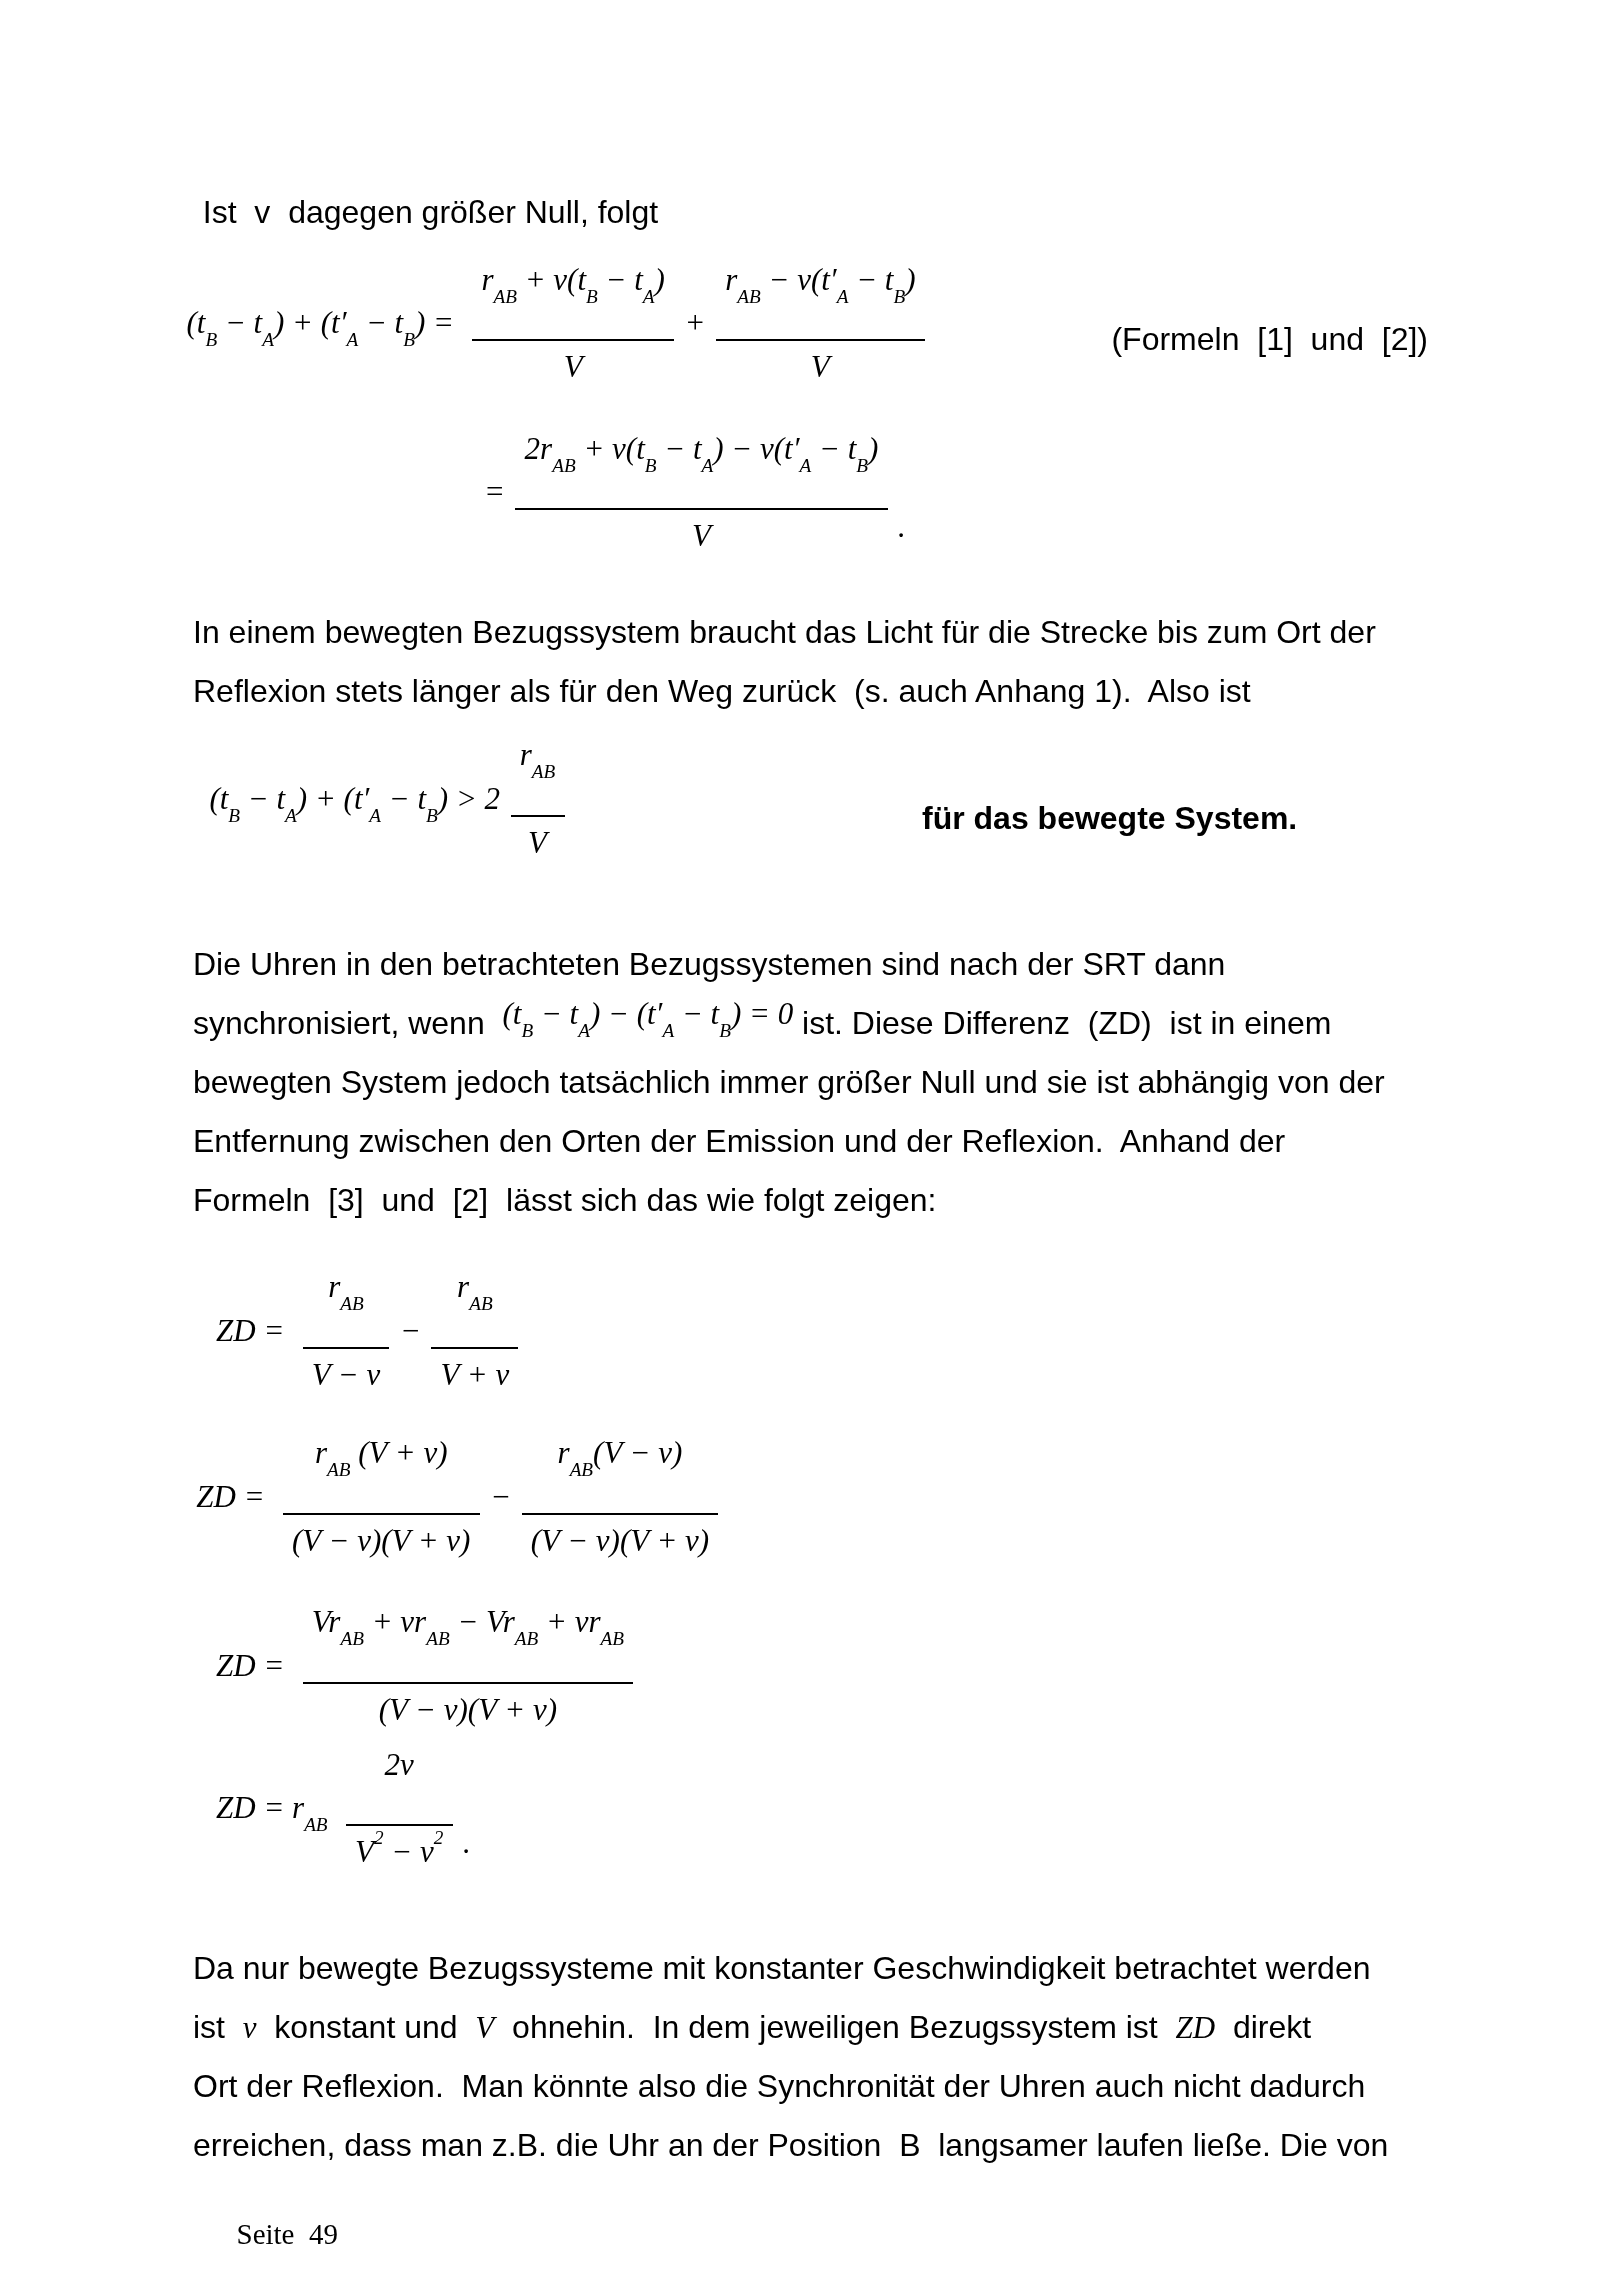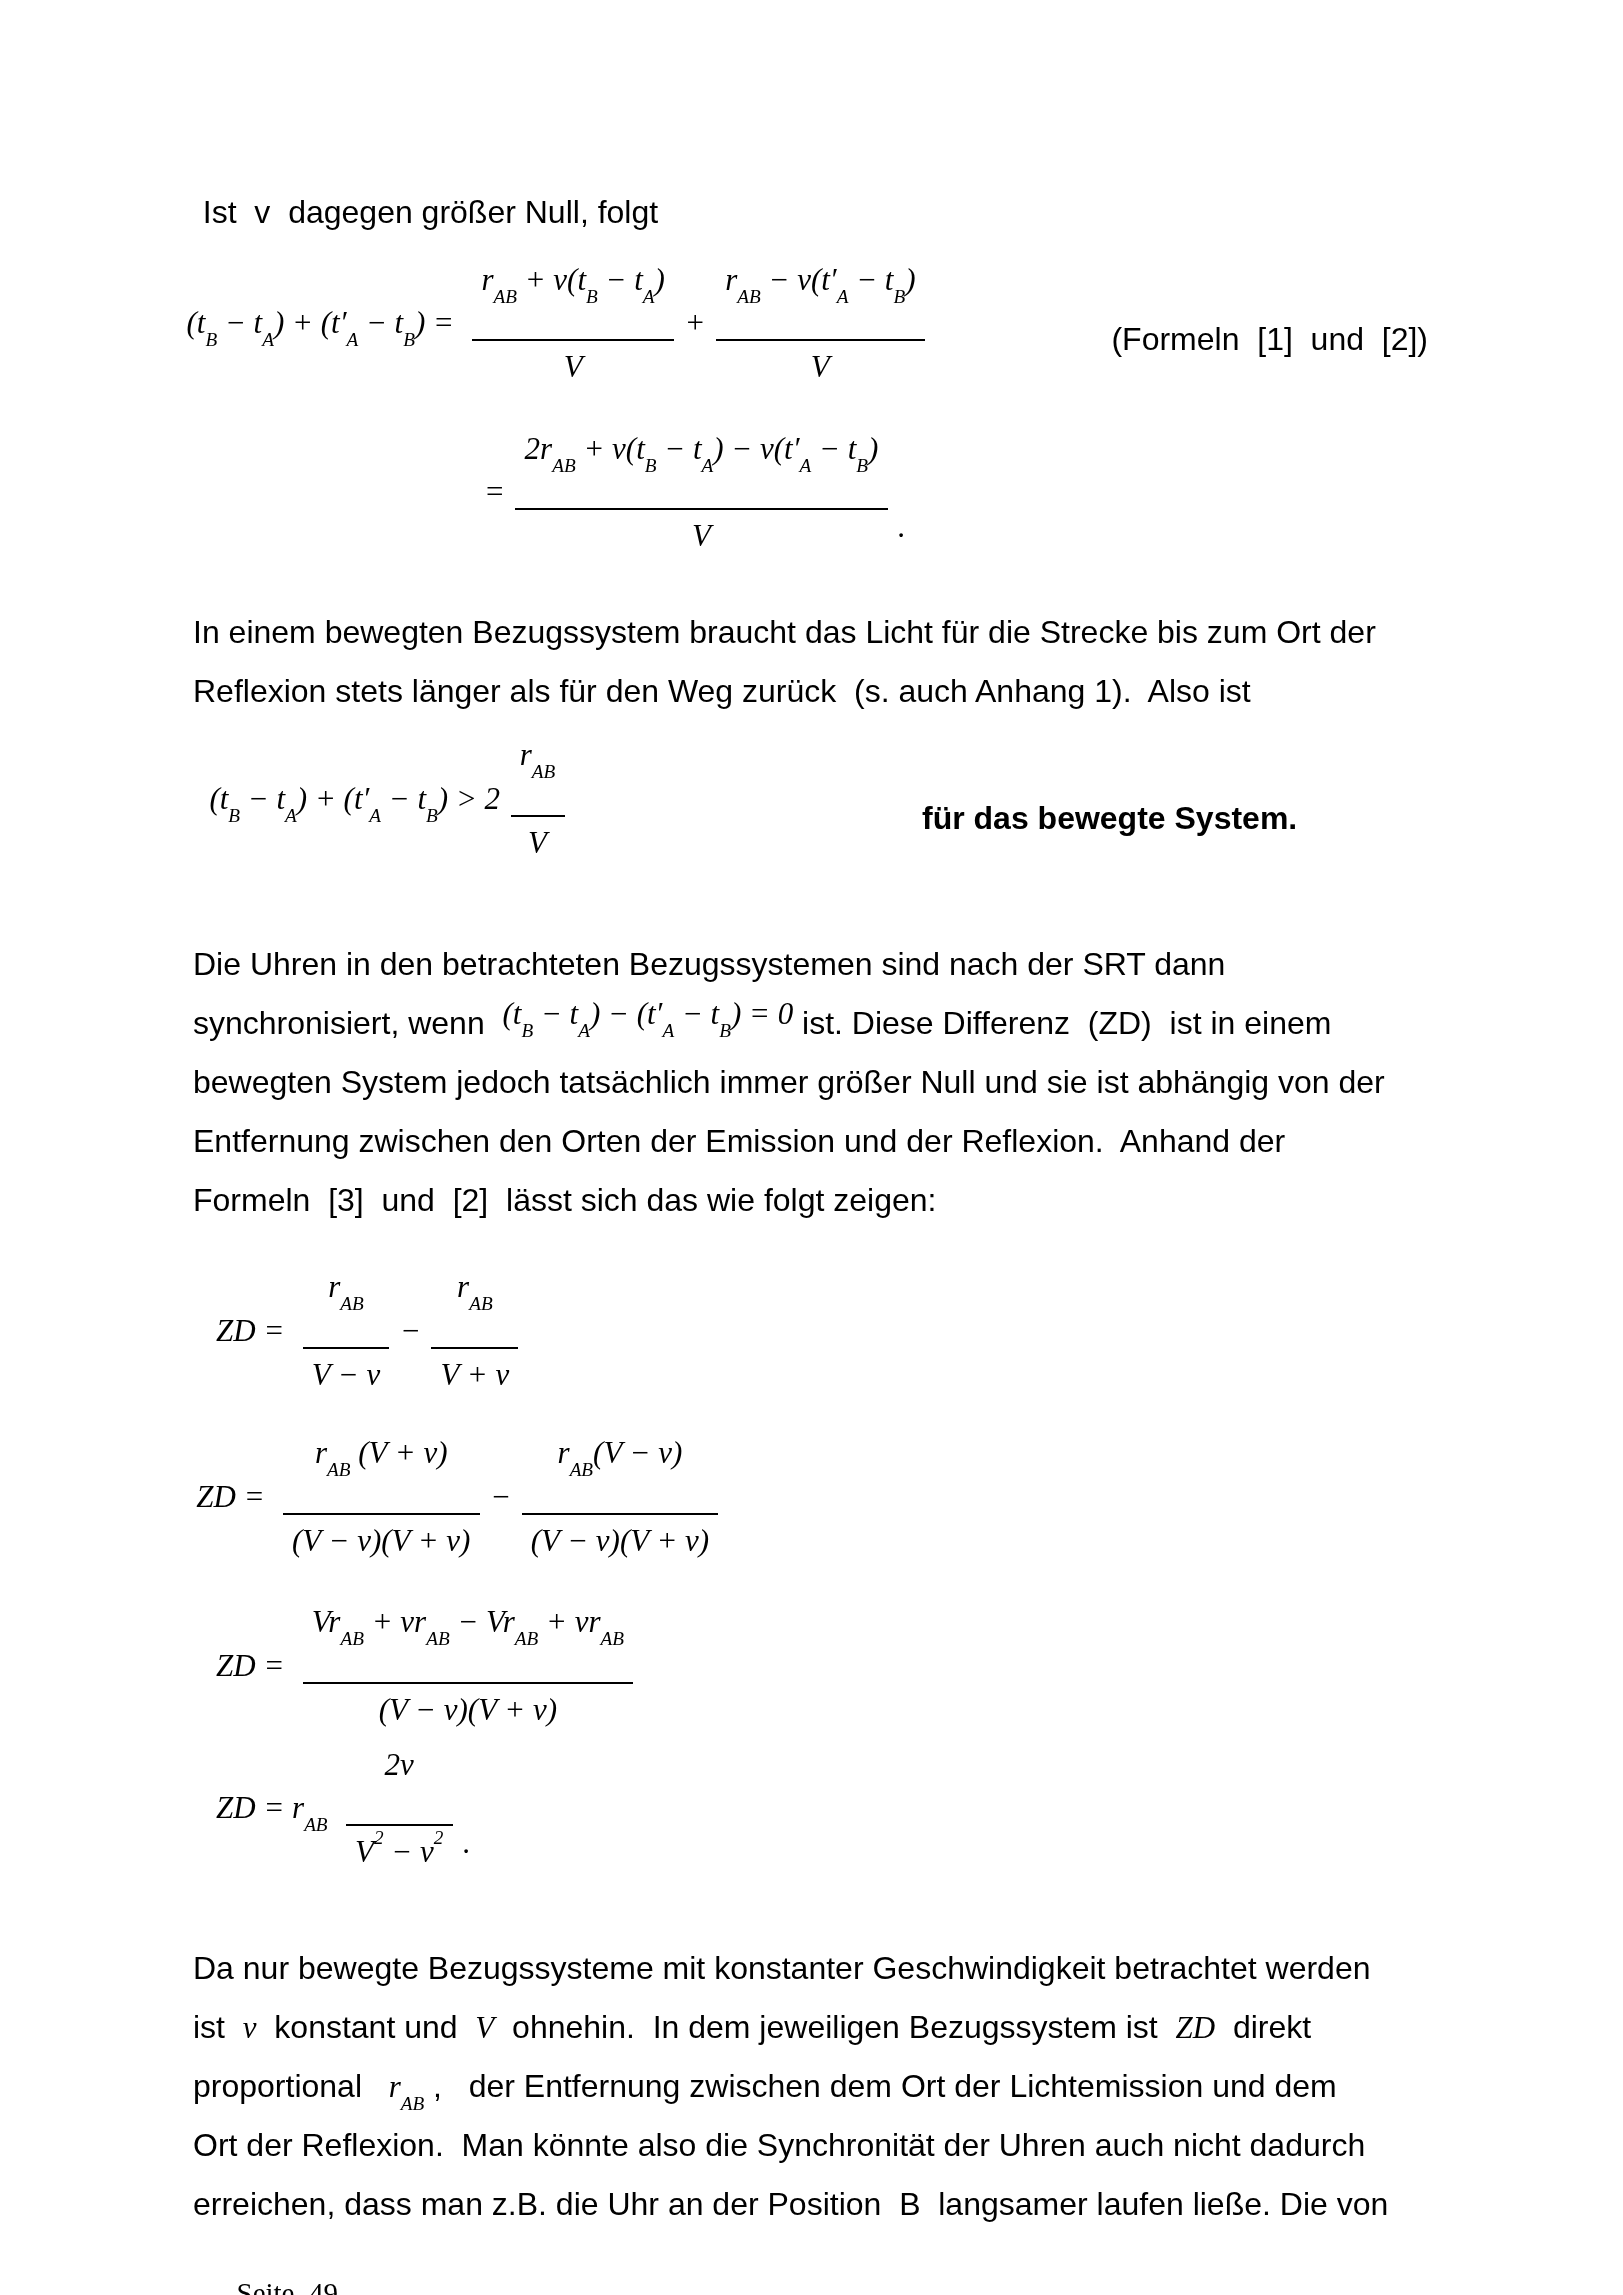--- a/index.html
+++ b/index.html
@@ -124,21 +124,20 @@
 
     <div class="eq zd zd2"><span class="seg-math">ZD = </span><span class="frac"><span class="num">r<sub>AB</sub> (V + v)</span><span class="den">(V − v)(V + v)</span></span><span class="seg-math">−</span><span class="frac"><span class="num">r<sub>AB</sub>(V − v)</span><span class="den">(V − v)(V + v)</span></span></div>
 
     <div class="eq zd zd3"><span class="seg-math">ZD = </span><span class="frac"><span class="num">Vr<sub>AB</sub> + vr<sub>AB</sub> − Vr<sub>AB</sub> + vr<sub>AB</sub></span><span class="den">(V − v)(V + v)</span></span></div>
 
     <div class="eq zd zd4"><span class="seg-math">ZD = r<sub>AB</sub> </span><span class="frac"><span class="num">2v</span><span class="den">V<sup>2</sup> − v<sup>2</sup></span></span><span class="seg-low">.</span></div>
 
     <div class="para p4">
       <div class="para-line"><span class="seg-text">Da nur bewegte Bezugssysteme mit konstanter Geschwindigkeit betrachtet werden</span></div>
       <div class="para-line"><span class="seg-text">ist  </span><span class="seg-math">v</span><span class="seg-text">  konstant und  </span><span class="seg-math">V</span><span class="seg-text">  ohnehin.  In dem jeweiligen Bezugssystem ist  </span><span class="seg-math">ZD</span><span class="seg-text">  direkt</span></div>
-      <div class="para-line"><span class="seg-text">proportional   </span><span class="seg-math">r<sub>AB</sub></span><span class="seg-text"> ,   der Entfernung zwischen dem Ort der Lichtemission und dem</span></div>
       <div class="para-line"><span class="seg-text">Ort der Reflexion.  Man könnte also die Synchronität der Uhren auch nicht dadurch</span></div>
       <div class="para-line"><span class="seg-text">erreichen, dass man z.B. die Uhr an der Position  B  langsamer laufen ließe. Die von</span></div>
     </div>
 
     <div class="footer">
       <span>Seite  49</span>
     </div>
 
   </div>
 </div>

